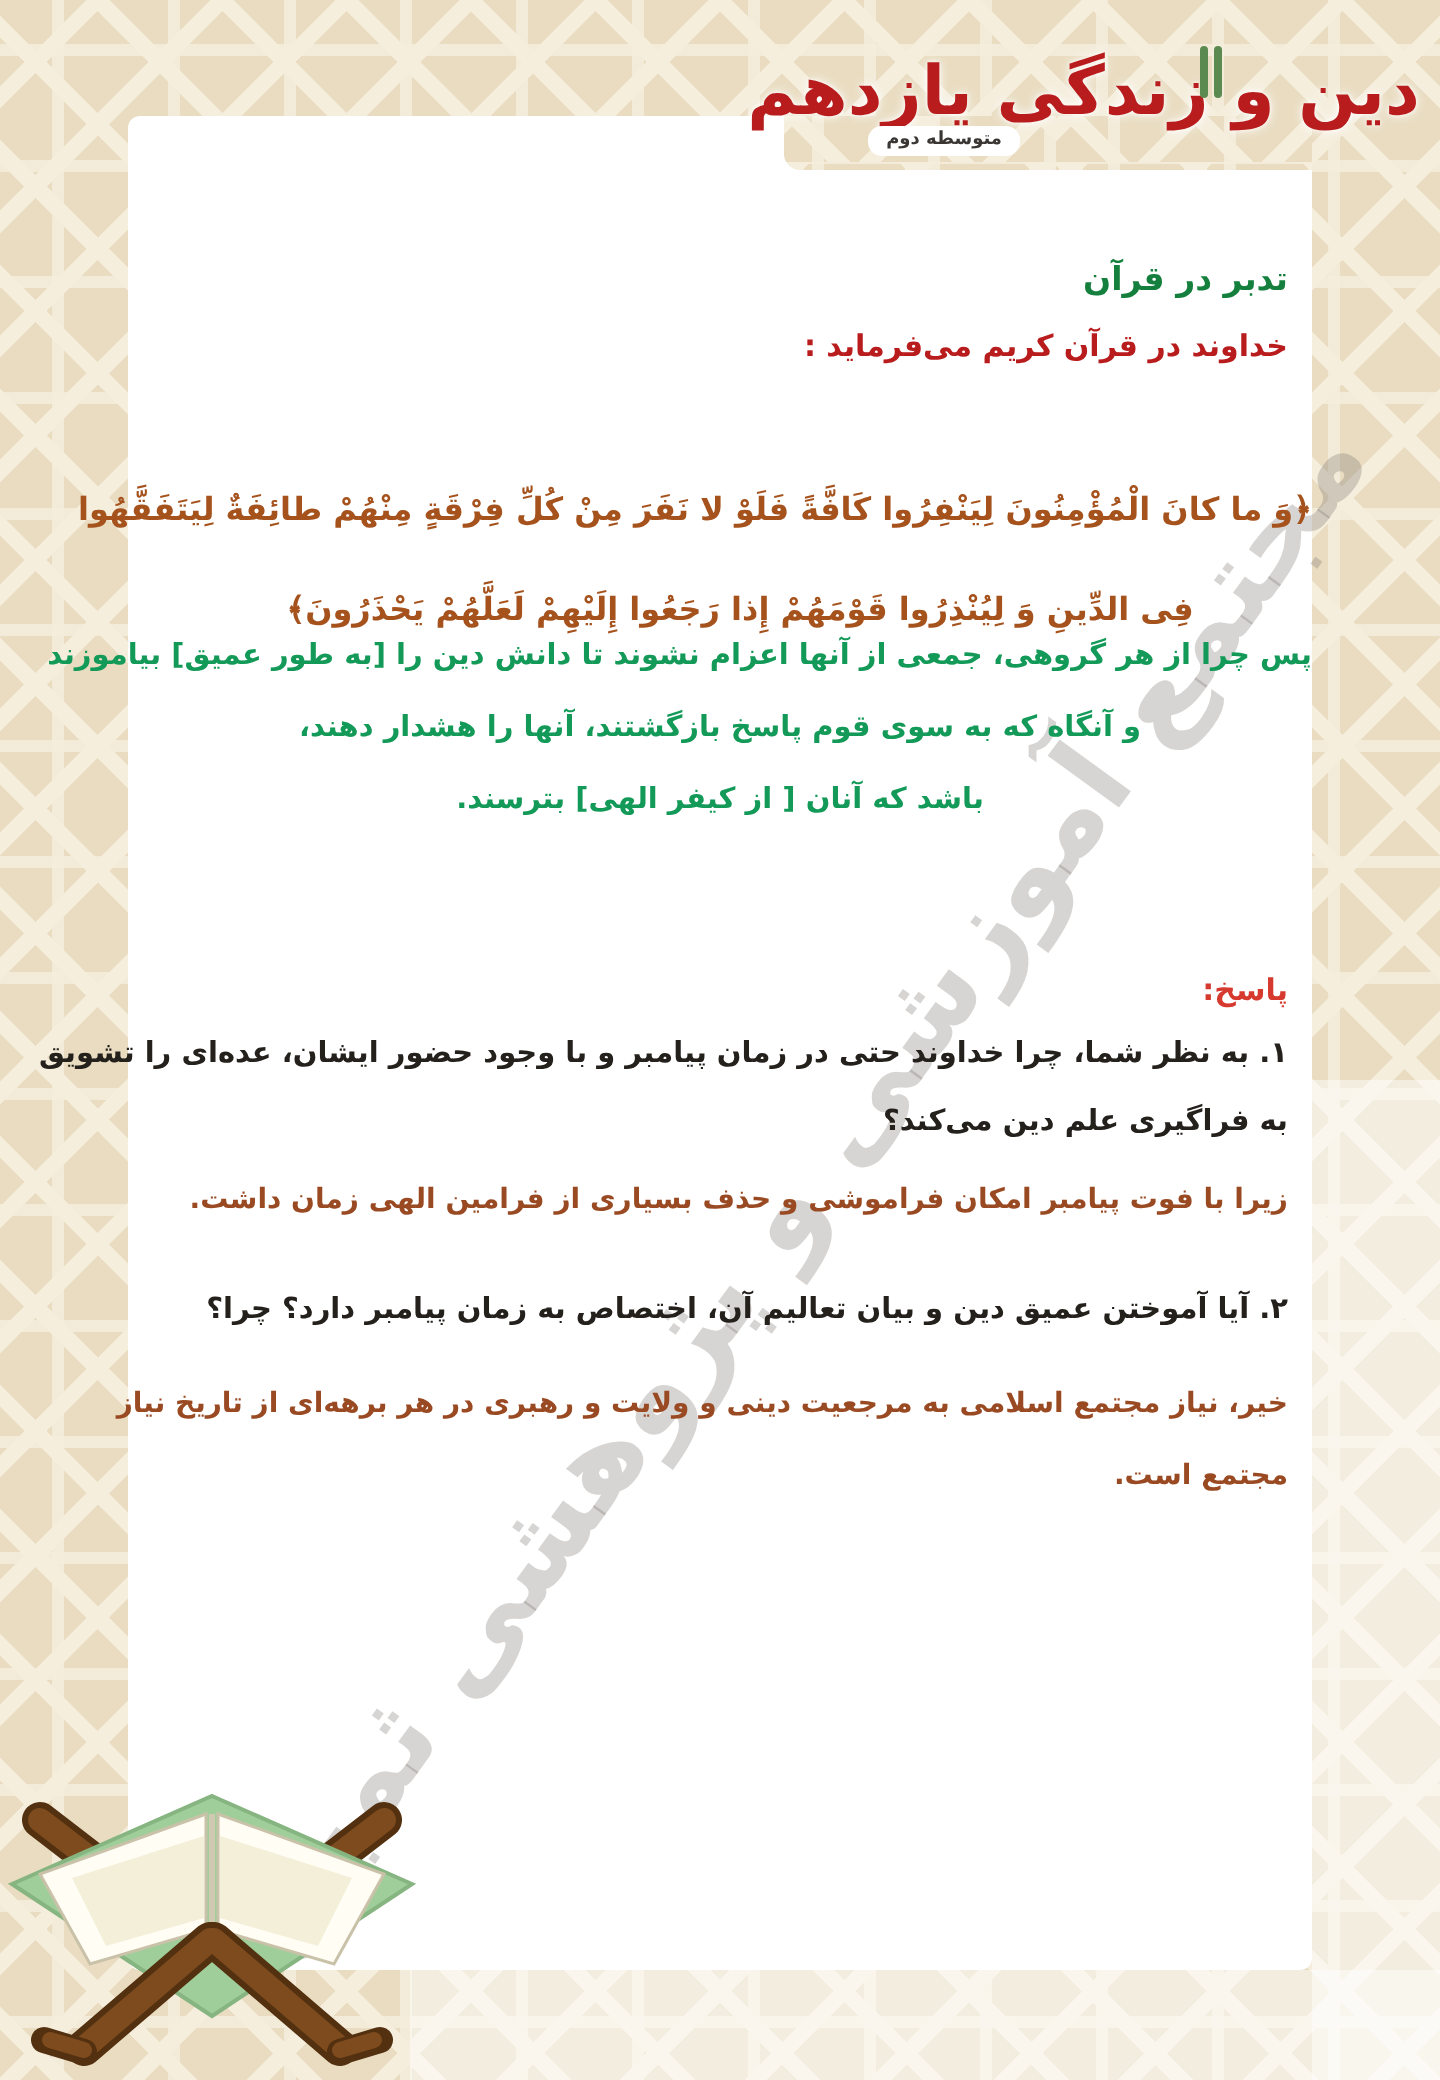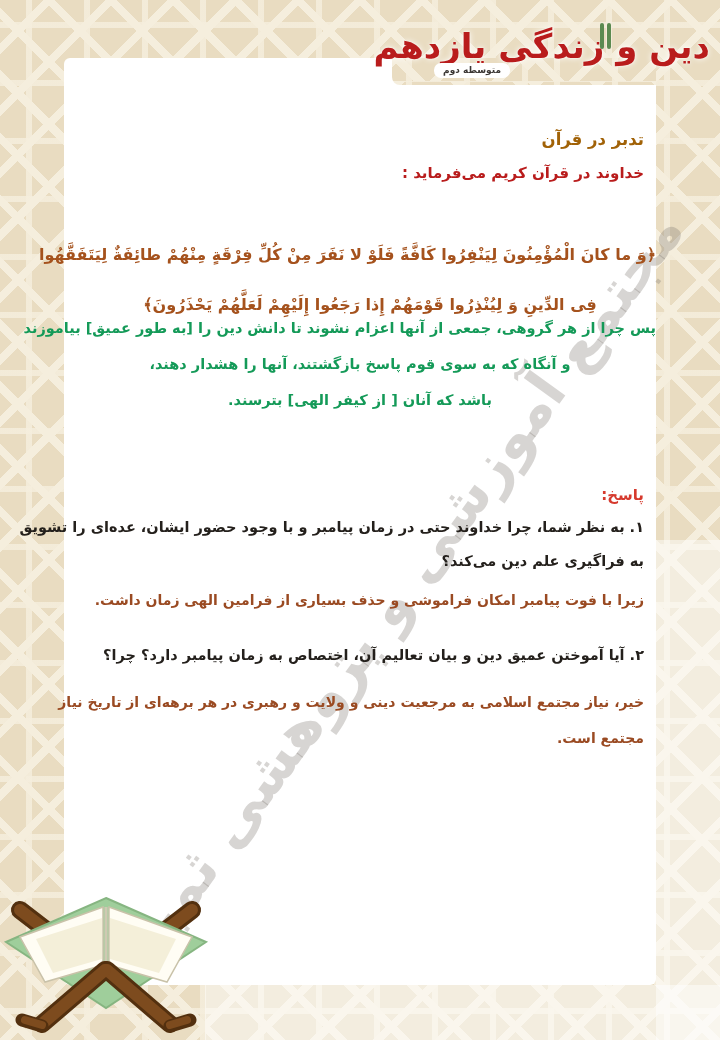--- a/index.html
+++ b/index.html
@@ -37,21 +37,21 @@
     font-size:58px;font-weight:bold;letter-spacing:3px;
     color:rgba(122,117,110,0.30);
     transform:rotate(-54deg);
     z-index:1;white-space:nowrap;pointer-events:none;
   }
 
   .txt{position:absolute;z-index:2;direction:rtl;white-space:nowrap;}
   .right{right:12px;text-align:right;}
   .center{left:0;width:100%;text-align:center;}
 
-  .section-title{top:72px;font-size:16.5px;font-weight:bold;color:#a16207;}
+  .section-title{top:72px;font-size:16.5px;font-weight:bold;color:#15803d;}
   .intro{top:106px;font-size:15px;font-weight:600;color:#b91c1c;}
 
   .verse{top:172px;}
   .verse .vline{font-size:16px;font-weight:bold;color:#a5521d;line-height:50px;padding-left:20px;}
 
   .translation{top:252px;}
   .translation .tline{font-size:14.5px;font-weight:bold;color:#149a58;line-height:36px;}
 
   .answer-label{top:428px;font-size:15px;font-weight:bold;color:#d63a2e;}
 

